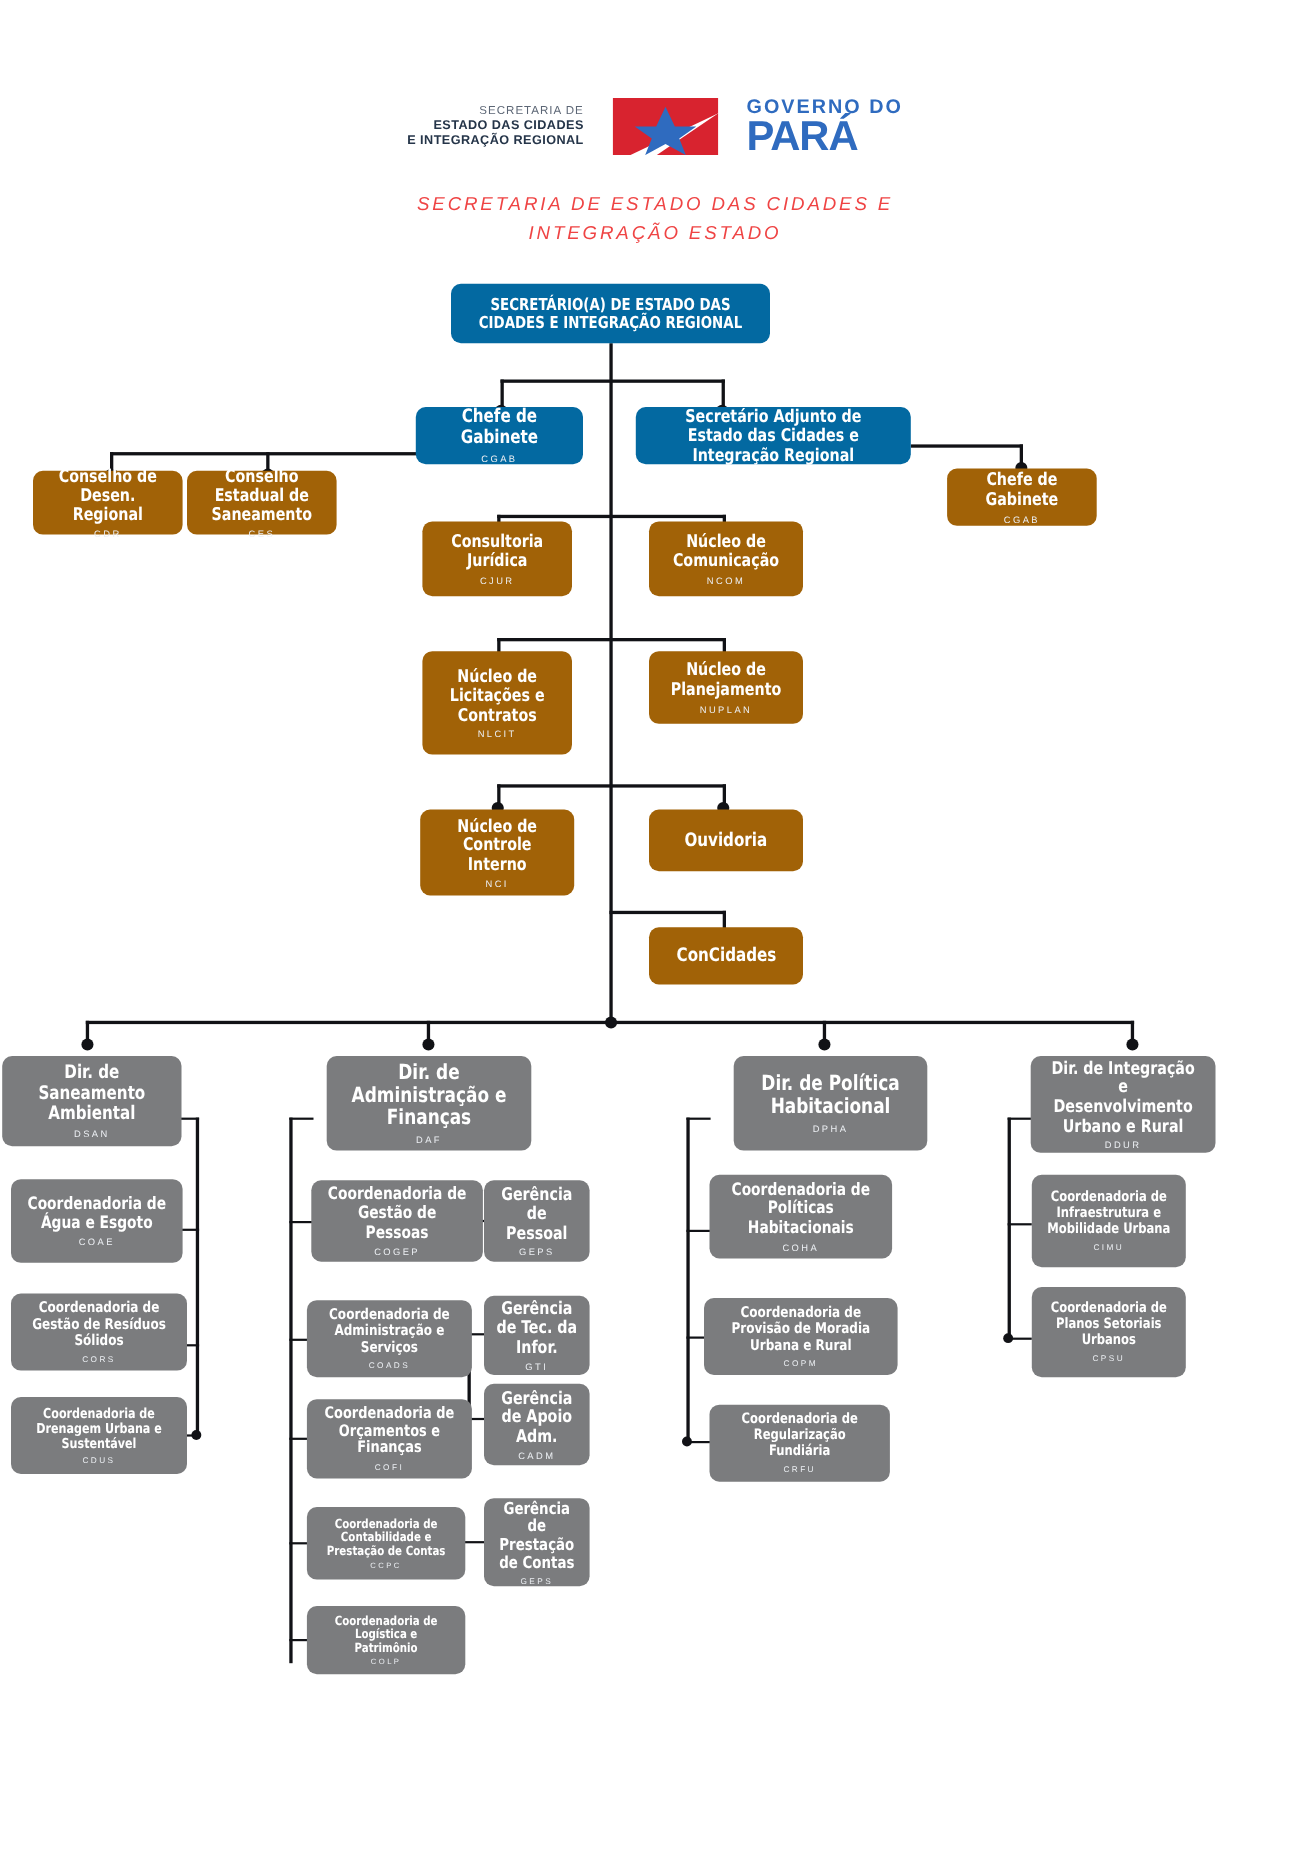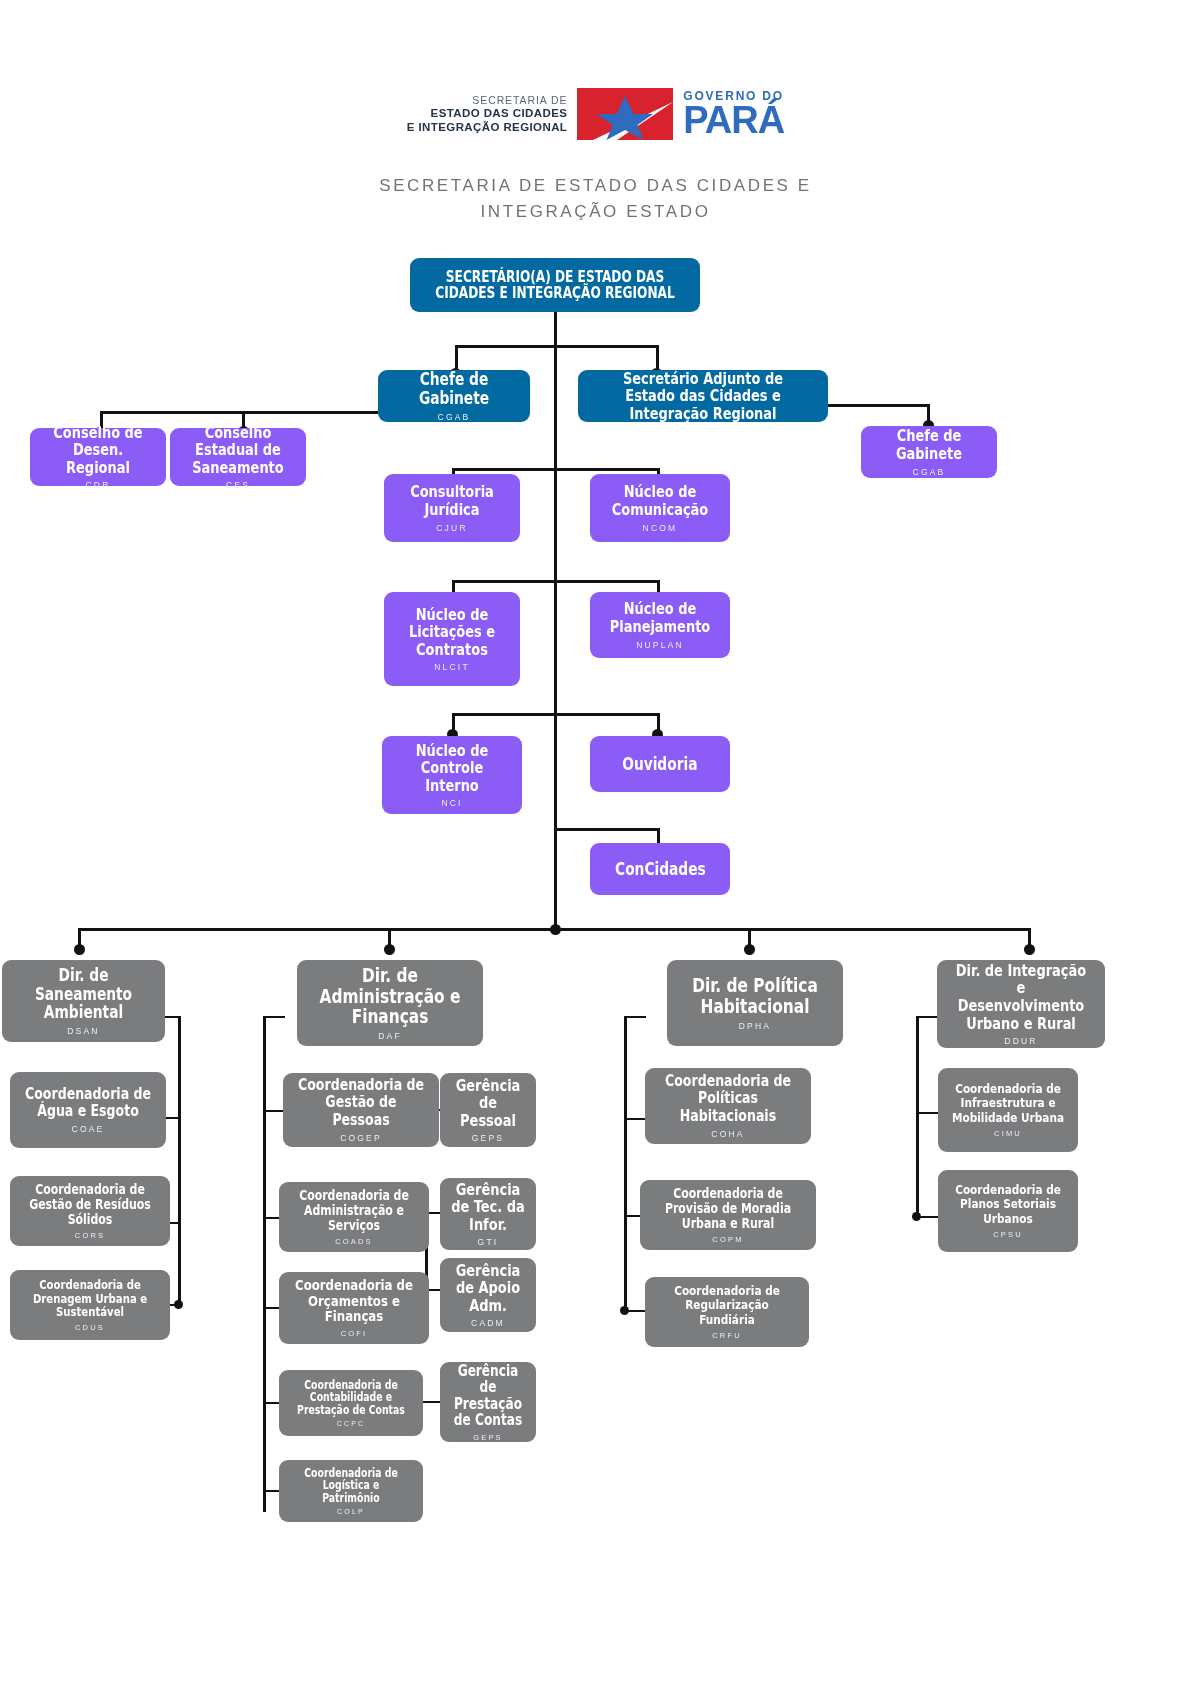--- a/index.html
+++ b/index.html
@@ -21,21 +21,21 @@
 
   
   .logo-wrap {
     position: absolute;
     left: 0;
     top: 88px;
     width: 1191px;
     display: flex;
     justify-content: center;
     align-items: center;
-    gap: 10px;
+    gap: 26px;
   }
   .logo-left {
     text-align: right;
     line-height: 1.22;
     color: #4c5563;
   }
   .logo-left .l1 {
     font-size: 10.5px;
     letter-spacing: 0.9px;
     font-weight: 400;
@@ -49,21 +49,21 @@
   }
   .logo-mark {
     position: relative;
     width: 96px;
     height: 52px;
   }
   .logo-right {
     line-height: 1;
   }
   .logo-right .gov {
-    font-size: 12px;
+    font-size: 18px;
     font-weight: bold;
     letter-spacing: 1.8px;
     color: #2f6bbf;
   }
   .logo-right .para {
     font-size: 38px;
     font-weight: bold;
     letter-spacing: -1px;
     color: #2f6bbf;
     line-height: 0.95;
@@ -81,21 +81,22 @@
     font-size: 18px;
     font-weight: bold;
     letter-spacing: 3.2px;
   }
   .title-sub {
     font-size: 17px;
     font-weight: 300;
     letter-spacing: 2.6px;
     line-height: 1.5;
     margin-top: 8px;
-    color: #737373;
+    color: #ef4444;
+    font-style: italic;
   }
 
   
   .node {
     position: absolute;
     box-sizing: border-box;
     border-radius: 9px;
     display: flex;
     flex-direction: column;
     align-items: center;
@@ -112,21 +113,21 @@
     transform: scaleX(0.9);
   }
   .node .ac {
     font-size: 8.5px;
     letter-spacing: 2.2px;
     font-weight: 400;
     margin-top: 4px;
     color: #eceff3;
   }
   .blue  { background: #0369a1; }
-  .dark  { background: #8b5cf6; }
+  .dark  { background: #a16207; }
   .grey  { background: #7b7c7e; }
 
   
   .ln {
     position: absolute;
     background: #111216;
     z-index: 2;
   }
   .dot {
     position: absolute;

